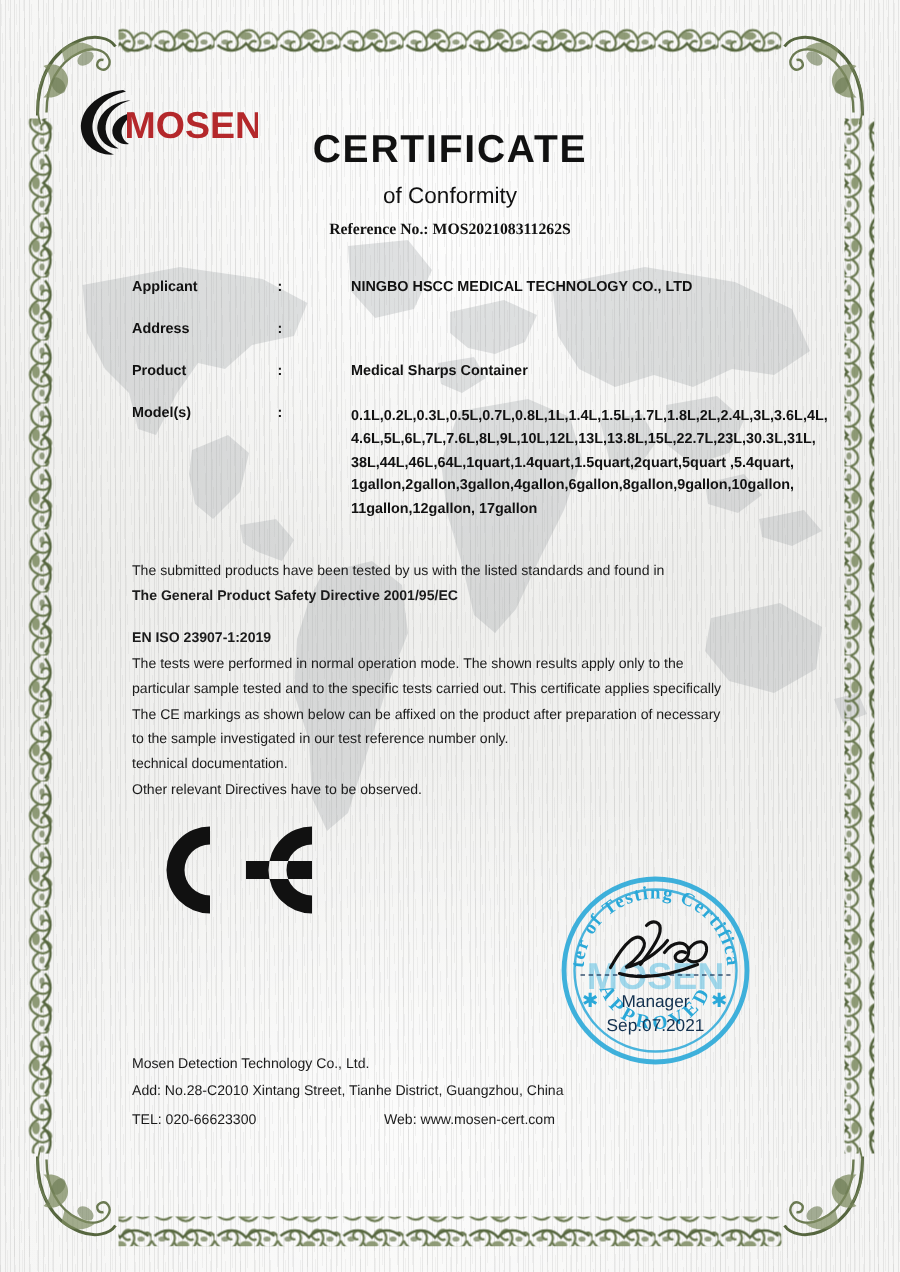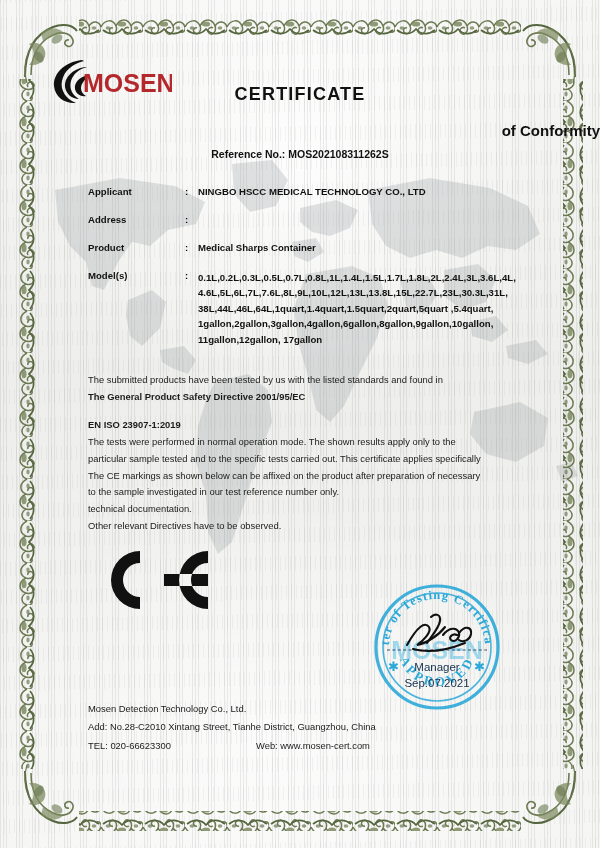--- a/index.html
+++ b/index.html
@@ -65,42 +65,43 @@
   .content{position:absolute;inset:0;}
 
   
   .logo{position:absolute;left:52px;top:56px;width:120px;height:50px;}
   .logo svg{display:block;}
 
   
   .cert-title{
     position:absolute;left:0;right:0;top:84px;
     text-align:center;
-    font-size:18px;font-weight:bold;letter-spacing:1.2px;
+    font-size:26px;font-weight:bold;letter-spacing:1.2px;
     color:#111;
   }
   .cert-sub{
     position:absolute;left:0;right:0;top:122px;
-    text-align:right;
-    font-size:15px;font-weight:bold;
+    text-align:center;
+    font-size:15px;font-weight:normal;
     color:#111;
   }
   .cert-ref{
     position:absolute;left:0;right:0;top:148px;
     text-align:center;
     font-size:10.5px;font-weight:bold;
     color:#111;
+    font-family:Liberation Serif, serif;
   }
 
   
   .info{position:absolute;left:88px;top:186px;width:440px;}
   .row{display:flex;align-items:flex-start;margin-bottom:15px;font-size:9.6px;font-weight:bold;color:#111;}
   .row .lbl{width:97px;flex:none;line-height:1.35;}
   .row .col{width:13px;flex:none;line-height:1.35;}
-  .row .val{flex:1;line-height:1.35;}
+  .row .val{flex:1;line-height:1.35;padding-left:36px;}
   .row.models{margin-bottom:0;}
   .models .val div{line-height:1.62;white-space:nowrap;}
 
   
   .body-txt{
     position:absolute;left:88px;top:372px;width:440px;
     font-size:9.4px;color:#1b1b1b;line-height:1.78;
   }
   .body-txt p{margin:0;}
   .body-txt .b{font-weight:bold;}

